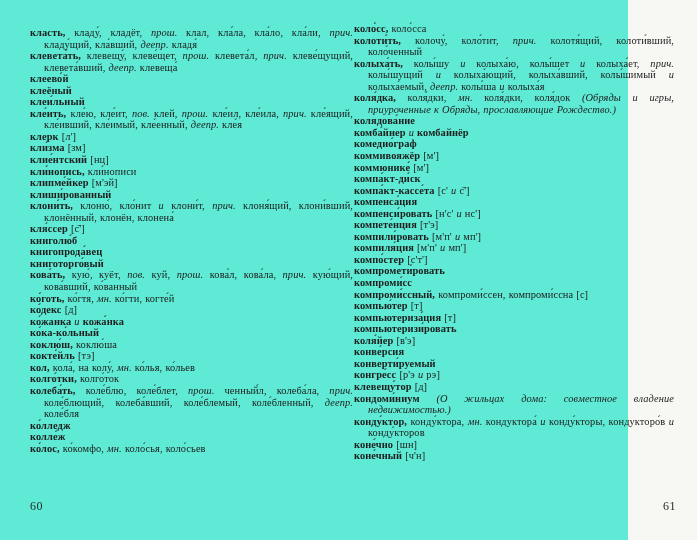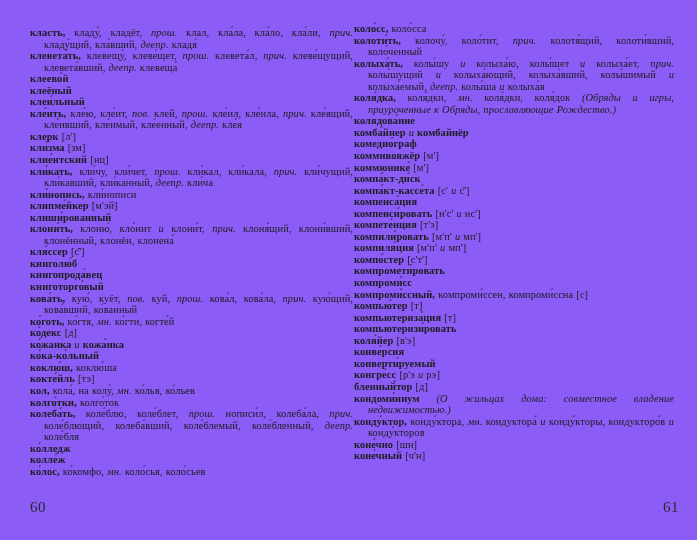--- a/index.html
+++ b/index.html
@@ -3,36 +3,36 @@
 <meta charset="utf-8">
 <style>
   html,body{margin:0;padding:0;}
   body{
     width:697px;height:540px;
     background:#f7f7f4;
     font-family:"Liberation Serif","DejaVu Serif",serif;
     color:#1d1d1d;
     overflow:hidden;
   }
-  .book{position:relative;width:697px;height:540px;background:#8b5cf6;}
+  .book{position:relative;width:628px;height:540px;background:#5eead4;}
   .page{position:absolute;font-size:10.4px;line-height:11.55px;letter-spacing:0.1px;}
   .page-left{left:30px;top:27px;width:323px;}
   .page-right{left:354px;top:23px;width:320px;}
   .entry{
     text-indent:-14px;
     padding-left:14px;
     text-align:justify;
     word-spacing:0.4px;
   }
   .run-h{font-weight:700;}
   .run-i{font-style:italic;}
   .run-r{font-weight:400;font-style:normal;}
   .page-num{
     position:absolute;
-    font-size:15px;
+    font-size:12px;
     color:#2a2a2a;
     letter-spacing:0.5px;
   }
   .page-num-left{left:30px;top:499px;}
   .page-num-right{left:663px;top:499px;}
 </style>
 </head>
 <body>
 
 <div class="book">
@@ -40,39 +40,38 @@
     <div class="entries">
         <div class="entry"><span class="run-h">класть,</span><span class="run-r"> кладу́, кладёт, </span><span class="run-i">прош.</span><span class="run-r"> клал, кла́ла, кла́ло, кла́ли, </span><span class="run-i">прич.</span><span class="run-r"> кладу́щий, кла́вший, </span><span class="run-i">деепр.</span><span class="run-r"> кладя́</span></div>
         <div class="entry"><span class="run-h">клевета́ть,</span><span class="run-r"> клевещу́, клеве́щет, </span><span class="run-i">прош.</span><span class="run-r"> клевета́л, </span><span class="run-i">прич.</span><span class="run-r"> клеве́щущий, клевета́вший, </span><span class="run-i">деепр.</span><span class="run-r"> клевеща́</span></div>
         <div class="entry"><span class="run-h">клеево́й</span></div>
         <div class="entry"><span class="run-h">клеёный</span></div>
         <div class="entry"><span class="run-h">клеи́льный</span></div>
         <div class="entry"><span class="run-h">кле́ить,</span><span class="run-r"> кле́ю, кле́ит, </span><span class="run-i">пов.</span><span class="run-r"> клей, </span><span class="run-i">прош.</span><span class="run-r"> кле́ил, кле́ила, </span><span class="run-i">прич.</span><span class="run-r"> кле́ящий, кле́ивший, кле́имый, кле́енный, </span><span class="run-i">деепр.</span><span class="run-r"> кле́я</span></div>
         <div class="entry"><span class="run-h">клерк</span><span class="run-r"> [л']</span></div>
         <div class="entry"><span class="run-h">кли́зма</span><span class="run-r"> [зм]</span></div>
         <div class="entry"><span class="run-h">клие́нтский</span><span class="run-r"> [нц]</span></div>
-        <div class="entry"><span class="run-h">кли́кать,</span><span class="run-r"> кли́чу, кли́чет, </span><span class="run-i">прош.</span><span class="run-r"> кли́кал, кли́кала, </span><span class="run-i">прич.</span><span class="run-r"> кли́чущий, кли́кавший, кли́канный, </span><span class="run-i">деепр.</span><span class="run-r"> кли́ча</span></div>
         <div class="entry"><span class="run-h">кли́нопись,</span><span class="run-r"> кли́нописи</span></div>
         <div class="entry"><span class="run-h">клипме́йкер</span><span class="run-r"> [м'эй]</span></div>
         <div class="entry"><span class="run-h">клиши́рованный</span></div>
         <div class="entry"><span class="run-h">клони́ть,</span><span class="run-r"> клоню́, кло́нит </span><span class="run-i">и</span><span class="run-r"> клони́т, </span><span class="run-i">прич.</span><span class="run-r"> клоня́щий, клони́вший, клонённый, клонён, клонена́</span></div>
         <div class="entry"><span class="run-h">кля́ссер</span><span class="run-r"> [с̄']</span></div>
         <div class="entry"><span class="run-h">книголю́б</span></div>
         <div class="entry"><span class="run-h">книгопрода́вец</span></div>
         <div class="entry"><span class="run-h">книготорго́вый</span></div>
         <div class="entry"><span class="run-h">кова́ть,</span><span class="run-r"> кую́, куёт, </span><span class="run-i">пов.</span><span class="run-r"> куй, </span><span class="run-i">прош.</span><span class="run-r"> кова́л, кова́ла, </span><span class="run-i">прич.</span><span class="run-r"> кую́щий, кова́вший, ко́ванный</span></div>
         <div class="entry"><span class="run-h">ко́готь,</span><span class="run-r"> ко́гтя, </span><span class="run-i">мн.</span><span class="run-r"> ко́гти, когте́й</span></div>
         <div class="entry"><span class="run-h">ко́декс</span><span class="run-r"> [д]</span></div>
         <div class="entry"><span class="run-h">ко́жанка</span><span class="run-i"> и</span><span class="run-h"> кожа́нка</span></div>
         <div class="entry"><span class="run-h">ко́ка-ко́льный</span></div>
         <div class="entry"><span class="run-h">коклю́ш,</span><span class="run-r"> коклю́ша</span></div>
         <div class="entry"><span class="run-h">кокте́йль</span><span class="run-r"> [тэ]</span></div>
         <div class="entry"><span class="run-h">кол,</span><span class="run-r"> кола́, на колу́, </span><span class="run-i">мн.</span><span class="run-r"> ко́лья, ко́льев</span></div>
         <div class="entry"><span class="run-h">колго́тки,</span><span class="run-r"> колго́ток</span></div>
-        <div class="entry"><span class="run-h">колеба́ть,</span><span class="run-r"> коле́блю, коле́блет, </span><span class="run-i">прош.</span><span class="run-r"> нописи́л, колеба́ла, </span><span class="run-i">прич.</span><span class="run-r"> коле́блющий, колеба́вший, коле́блемый, коле́бленный, </span><span class="run-i">деепр.</span><span class="run-r"> коле́бля</span></div>
+        <div class="entry"><span class="run-h">колеба́ть,</span><span class="run-r"> коле́блю, коле́блет, </span><span class="run-i">прош.</span><span class="run-r"> ченный́л, колеба́ла, </span><span class="run-i">прич.</span><span class="run-r"> коле́блющий, колеба́вший, коле́блемый, коле́бленный, </span><span class="run-i">деепр.</span><span class="run-r"> коле́бля</span></div>
         <div class="entry"><span class="run-h">ко́лледж</span></div>
         <div class="entry"><span class="run-h">колле́ж</span></div>
         <div class="entry"><span class="run-h">ко́лос,</span><span class="run-r"> ко́комфо, </span><span class="run-i">мн.</span><span class="run-r"> коло́сья, коло́сьев</span></div>
       </div>
   </div>
   <div class="page page-right">
     <div class="entries">
         <div class="entry"><span class="run-h">коло́сс,</span><span class="run-r"> коло́сса</span></div>
         <div class="entry"><span class="run-h">колоти́ть,</span><span class="run-r"> колочу́, коло́тит, </span><span class="run-i">прич.</span><span class="run-r"> колотя́щий, колоти́вший, коло́ченный</span></div>
         <div class="entry"><span class="run-h">колыха́ть,</span><span class="run-r"> колы́шу </span><span class="run-i">и</span><span class="run-r"> колыха́ю, колы́шет </span><span class="run-i">и</span><span class="run-r"> колыха́ет, </span><span class="run-i">прич.</span><span class="run-r"> колы́шущий </span><span class="run-i">и</span><span class="run-r"> колыха́ющий, колыха́вший, колы́шимый </span><span class="run-i">и</span><span class="run-r"> колыха́емый, </span><span class="run-i">деепр.</span><span class="run-r"> колы́ша </span><span class="run-i">и</span><span class="run-r"> колыха́я</span></div>
@@ -93,21 +92,21 @@
         <div class="entry"><span class="run-h">компромети́ровать</span></div>
         <div class="entry"><span class="run-h">компроми́сс</span></div>
         <div class="entry"><span class="run-h">компроми́ссный,</span><span class="run-r"> компроми́ссен, компроми́ссна [с]</span></div>
         <div class="entry"><span class="run-h">компью́тер</span><span class="run-r"> [т]</span></div>
         <div class="entry"><span class="run-h">компьютериза́ция</span><span class="run-r"> [т]</span></div>
         <div class="entry"><span class="run-h">компьютеризи́ровать</span></div>
         <div class="entry"><span class="run-h">коля́йер</span><span class="run-r"> [в'э]</span></div>
         <div class="entry"><span class="run-h">конве́рсия</span></div>
         <div class="entry"><span class="run-h">конверти́руемый</span></div>
         <div class="entry"><span class="run-h">конгре́сс</span><span class="run-r"> [р'э </span><span class="run-i">и</span><span class="run-r"> рэ]</span></div>
-        <div class="entry"><span class="run-h">бленный́тор</span><span class="run-r"> [д]</span></div>
+        <div class="entry"><span class="run-h">клевещу́тор</span><span class="run-r"> [д]</span></div>
         <div class="entry"><span class="run-h">кондоми́ниум</span><span class="run-i"> (О жильцах дома: совместное владение недвижимостью.)</span></div>
         <div class="entry"><span class="run-h">конду́ктор,</span><span class="run-r"> конду́ктора, </span><span class="run-i">мн.</span><span class="run-r"> кондуктора́ </span><span class="run-i">и</span><span class="run-r"> конду́кторы, кондукторо́в </span><span class="run-i">и</span><span class="run-r"> конду́кторов</span></div>
         <div class="entry"><span class="run-h">коне́чно</span><span class="run-r"> [шн]</span></div>
         <div class="entry"><span class="run-h">коне́чный</span><span class="run-r"> [ч'н]</span></div>
       </div>
   </div>
   <div class="page-num page-num-left">60</div>
   <div class="page-num page-num-right">61</div>
 </div>
 

